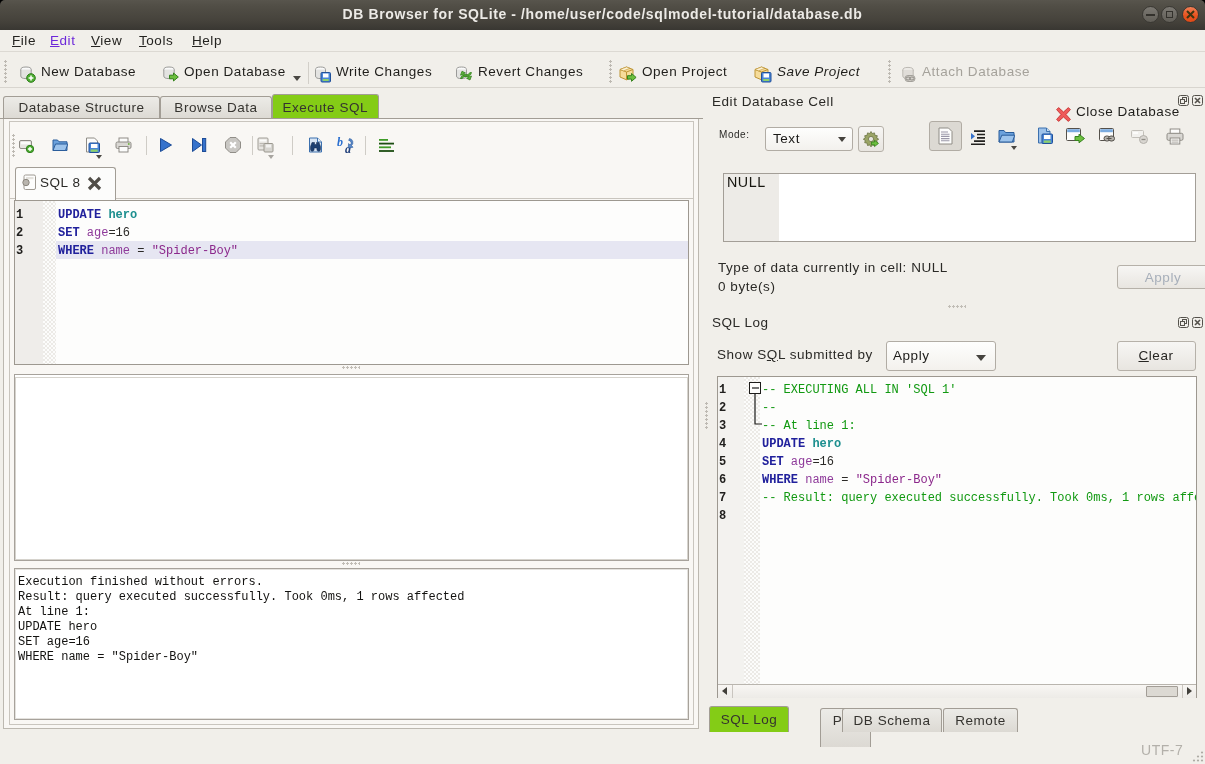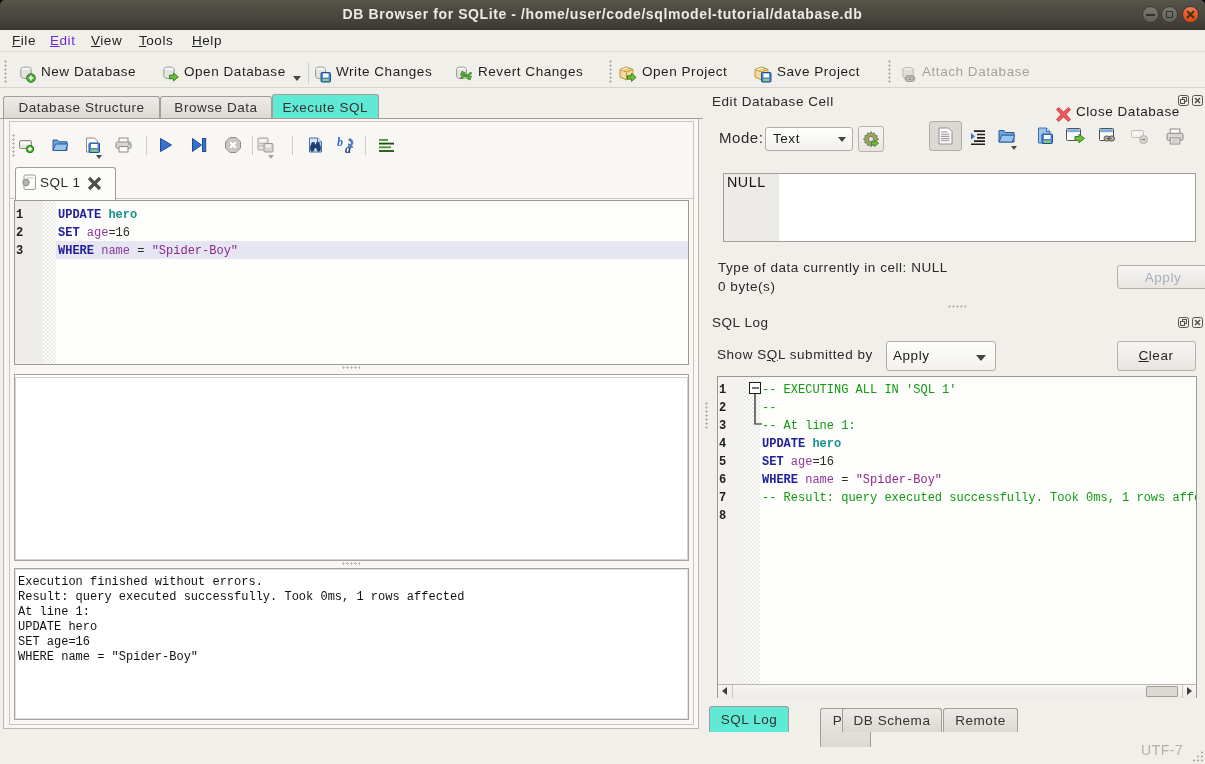--- a/index.html
+++ b/index.html
@@ -3,21 +3,21 @@
 <style>
 html,body{margin:0;padding:0;}
 body{width:1205px;height:764px;position:relative;overflow:hidden;
  font-family:"Liberation Sans",sans-serif;background:#f1efea;color:#2b2a27;letter-spacing:0.55px;}
 .abs{position:absolute;white-space:nowrap;}
 .mono{font-family:"Liberation Mono",monospace;letter-spacing:0;}
 .tb-btn{position:absolute;top:63px;height:22px;display:flex;align-items:center;font-size:13.5px;color:#1f1e1b;}
 .tb-btn svg{margin-right:5px;}
 .tb-btn span{margin-bottom:5px;}
 .tab{position:absolute;box-sizing:border-box;border:1px solid #a29d95;border-bottom:none;border-radius:3px 3px 0 0;background:linear-gradient(#ecebe7,#dcd9d3);font-size:13.5px;color:#35332f;text-align:center;}
-.tab.active{background:#5eead4;}
+.tab.active{background:#84cc16;}
 .btn{position:absolute;box-sizing:border-box;border:1px solid #b6b1a9;border-radius:3px;background:linear-gradient(#f7f6f4,#e8e5e0);font-size:13.5px;color:#272623;display:flex;align-items:center;justify-content:center;}
 .combo{position:absolute;box-sizing:border-box;border:1px solid #b1aca4;border-radius:3px;background:linear-gradient(#fefefd,#f3f1ed);font-size:13.5px;color:#1c1b19;}
 .hdl-v{position:absolute;width:4px;background-image:radial-gradient(circle at 1.5px 1.5px,#bdb9b2 1px,transparent 1.2px);background-size:4px 4px;}
 .hdl-h{position:absolute;height:4px;background-image:radial-gradient(circle at 1.5px 1.5px,#c1bdb6 1px,transparent 1.2px);background-size:4px 4px;}
 .fold{background-image:conic-gradient(#eceae6 25%,#fcfcfb 0 50%,#eceae6 0 75%,#fcfcfb 0);background-size:4px 4px;}
 .kw{color:#21219c;font-weight:bold;}
 .tbl{color:#1d8f8f;font-weight:bold;}
 .id{color:#8e3a9a;font-family:Liberation Mono, monospace;}
 .str{color:#8b278b;}
 .cmt{color:#119911;}
@@ -86,21 +86,21 @@
 <div class="hdl-v" style="left:609px;top:60px;height:24px;"></div>
 <div class="tb-btn" style="left:619px;">
     <svg width="18" height="17" viewBox="0 0 18 17">
       <path d="M7.5 1 L14 3.5 V11 L7.5 13.8 L1 11 V3.5 z" fill="#f6dc9a" stroke="#bd9434"></path>
       <path d="M1 3.5 L7.5 6 L14 3.5 M7.5 6 V13.8" fill="none" stroke="#bd9434"></path>
       <path d="M7.5 1 L11 2.3 L4.5 4.8 L1 3.5 z" fill="#fdf2d4" stroke="#bd9434" stroke-width="0.6"></path>
       <path d="M8.5 9.7 h4 V7.5 l4.6 3.9 -4.6 3.9 v-2.2 h-4 z" fill="#6cbf3e" stroke="#35831d"></path>
     </svg>
     <span>Open Project</span>
   </div>
-<div class="tb-btn" style="left:754px;">
+<div class="tb-btn" style="left:754px;font-style:italic;">
     <svg width="18" height="17" viewBox="0 0 18 17">
       <path d="M7.5 1 L14 3.5 V11 L7.5 13.8 L1 11 V3.5 z" fill="#f6dc9a" stroke="#bd9434"></path>
       <path d="M1 3.5 L7.5 6 L14 3.5 M7.5 6 V13.8" fill="none" stroke="#bd9434"></path>
       <path d="M7.5 1 L11 2.3 L4.5 4.8 L1 3.5 z" fill="#fdf2d4" stroke="#bd9434" stroke-width="0.6"></path>
       <rect x="7.5" y="6.5" width="9.5" height="9.5" rx="1" fill="#4a86d8" stroke="#205099"></rect>
       <rect x="9.5" y="7.5" width="5.5" height="4" fill="#fff"></rect>
       <rect x="9.2" y="13" width="6" height="2" fill="#8ed06a"></rect>
     </svg>
     <span>Save Project</span>
   </div>
@@ -190,21 +190,21 @@
   </svg>
 <div class="abs" style="left:365px;top:136px;width:1px;height:19px;background:#cfccc6;"></div>
 <svg class="abs" style="left:379px;top:139px;" width="16" height="13" viewBox="0 0 16 13">
     <rect x="0" y="0" width="9" height="1.8" fill="#3f9c28"></rect>
     <rect x="0" y="3.7" width="15" height="1.8" fill="#1c4d12"></rect>
     <rect x="0" y="7.4" width="12" height="1.8" fill="#3f9c28"></rect>
     <rect x="0" y="11.1" width="15" height="1.8" fill="#1c4d12"></rect>
   </svg>
 
 <div class="abs" style="left:15px;top:167px;width:101px;height:33px;box-sizing:border-box;border:1px solid #a29d95;border-bottom:none;border-radius:3px 3px 0 0;background:#fcfcfb;"></div>
-<div class="abs" style="left:40px;top:175px;font-size:13.5px;color:#2b2a27;">SQL 1</div>
+<div class="abs" style="left:40px;top:175px;font-size:13.5px;color:#2b2a27;">SQL 8</div>
 <svg class="abs" style="left:87px;top:176px;" width="15" height="15">
     <path d="M2 2 L13 13 M13 2 L2 13" stroke="#514e48" stroke-width="3.2"></path>
   </svg>
 <svg class="abs" style="left:21px;top:174px;" width="16" height="17">
     <rect x="3" y="1" width="11.5" height="14.5" rx="1.5" fill="#fdfdfc" stroke="#a09b93"></rect>
     <rect x="5" y="3" width="7.5" height="2.2" fill="#e3e1dc"></rect>
     <circle cx="5" cy="8.5" r="3.2" fill="#b9b5ae" stroke="#8b867e"></circle>
   </svg>
 
 <div class="abs" style="left:13.5px;top:200px;width:675px;height:164.5px;box-sizing:border-box;border:1px solid #9d9890;background:#fdfdfc;"></div>
@@ -235,21 +235,21 @@
 <svg class="abs" style="left:1178px;top:95px;" width="11" height="11">
     <rect x="0.5" y="0.5" width="10" height="10" rx="2" fill="none" stroke="#55524c"></rect>
     <rect x="4.5" y="2.5" width="4" height="4" fill="none" stroke="#55524c"></rect>
     <rect x="2.5" y="4.5" width="4" height="4" fill="#f1efea" stroke="#55524c"></rect>
   </svg>
 <svg class="abs" style="left:1191.5px;top:95px;" width="11" height="11">
     <rect x="0.5" y="0.5" width="10" height="10" rx="2" fill="none" stroke="#55524c"></rect>
     <path d="M3 3 L8 8 M8 3 L3 8" stroke="#55524c" stroke-width="1.6"></path>
   </svg>
 
-<div class="abs" style="left:719px;top:129px;font-size:15px;">Mode:</div>
+<div class="abs" style="left:719px;top:129px;font-size:10px;">Mode:</div>
 <div class="combo" style="left:765px;top:127px;width:88px;height:24px;line-height:22px;"><span style="margin-left:7px;">Text</span>
 <span class="abs" style="left:72px;top:9px;width:0;height:0;border-left:4.5px solid transparent;border-right:4.5px solid transparent;border-top:5px solid #45433e;"></span></div>
 <div class="btn" style="left:858px;top:126px;width:26px;height:26px;">
     <svg width="18" height="18" viewBox="0 0 18 18">
       <g fill="#9aa465" stroke="#6b7444" stroke-width="0.8">
         <path d="M9 1.5 l1.2 2 2.3-0.6 0.4 2.4 2.4 0.4 -0.6 2.3 2 1.2 -2 1.2 0.6 2.3 -2.4 0.4 -0.4 2.4 -2.3-0.6 -1.2 2 -1.2-2 -2.3 0.6 -0.4-2.4 -2.4-0.4 0.6-2.3 -2-1.2 2-1.2 -0.6-2.3 2.4-0.4 0.4-2.4 2.3 0.6 z"></path>
         <circle cx="9" cy="9" r="2.6" fill="#e6e4de"></circle>
       </g>
       <path d="M9.5 12 h3 v-1.8 l4 3.2 -4 3.2 v-1.8 h-3 z" fill="#6cbf3e" stroke="#35831d" stroke-width="0.8"></path>
     </svg>

